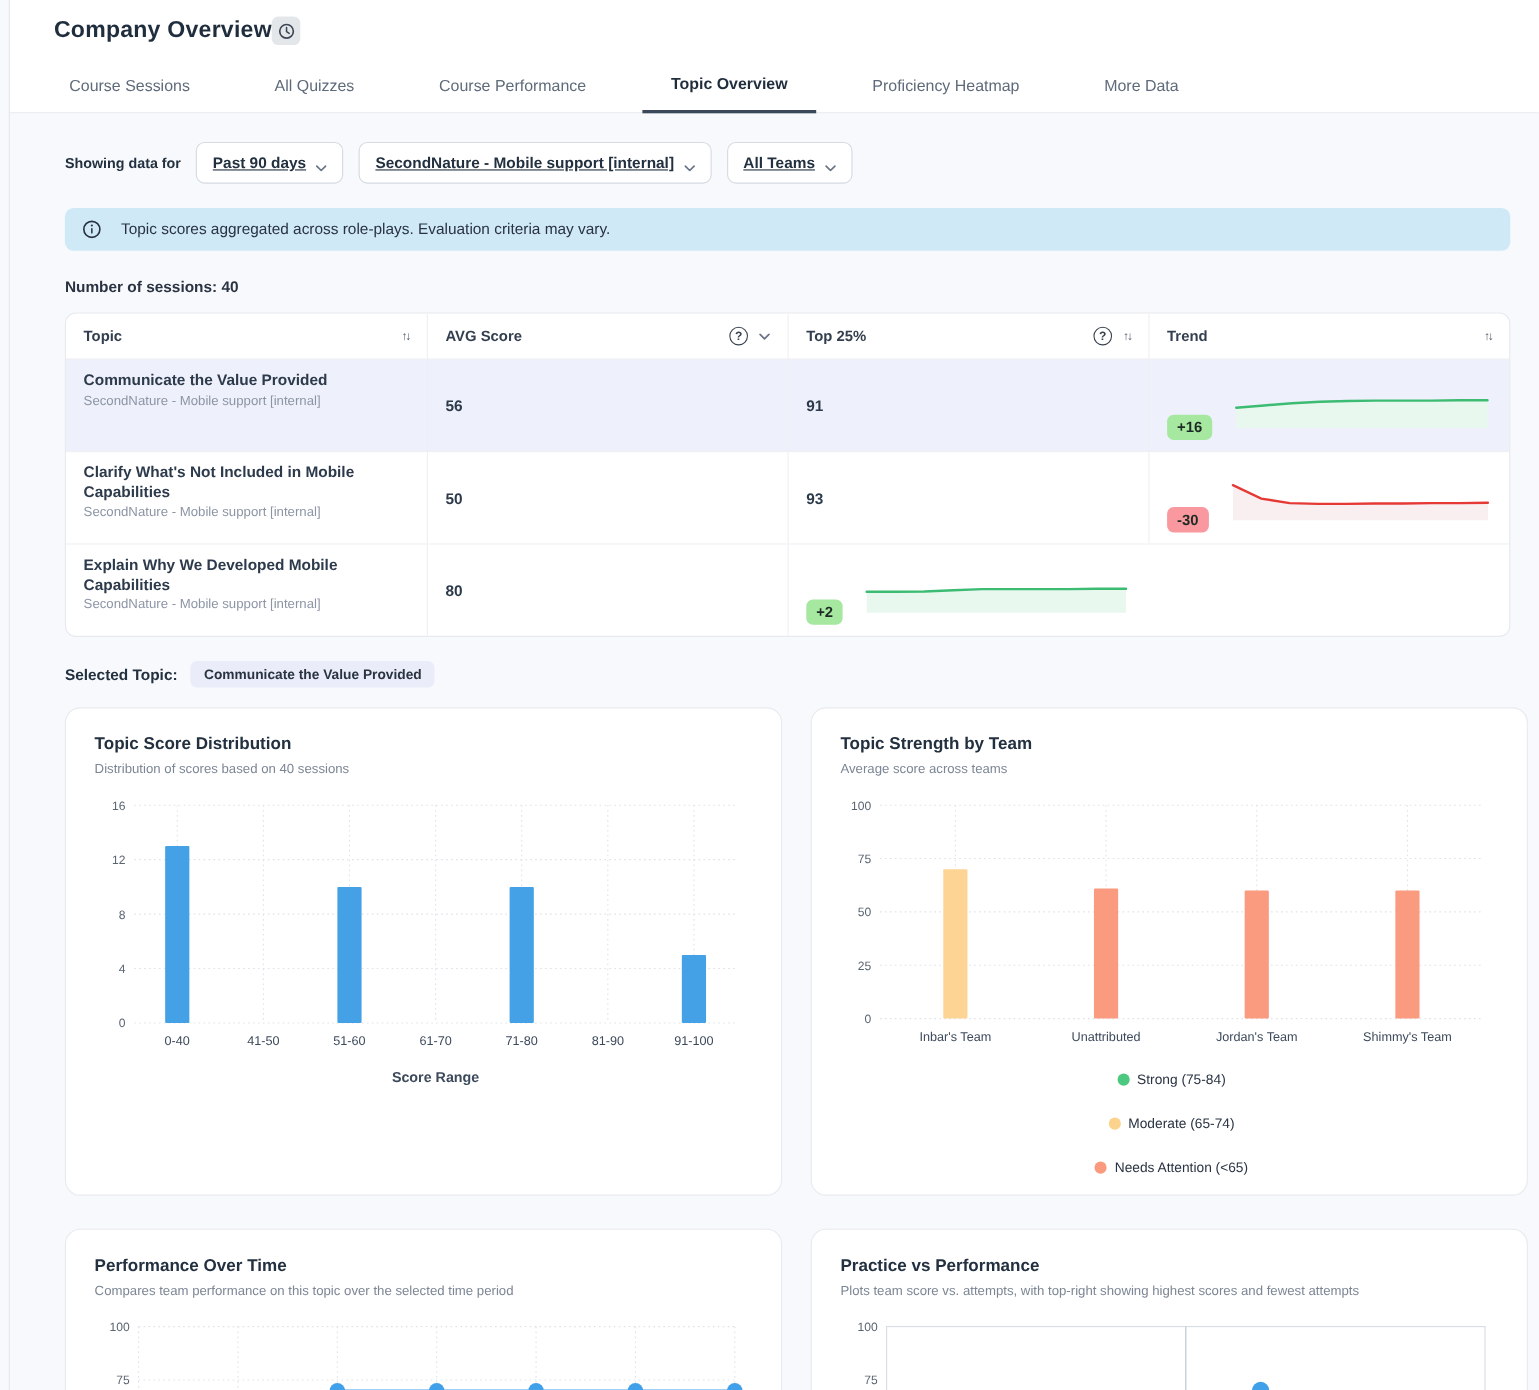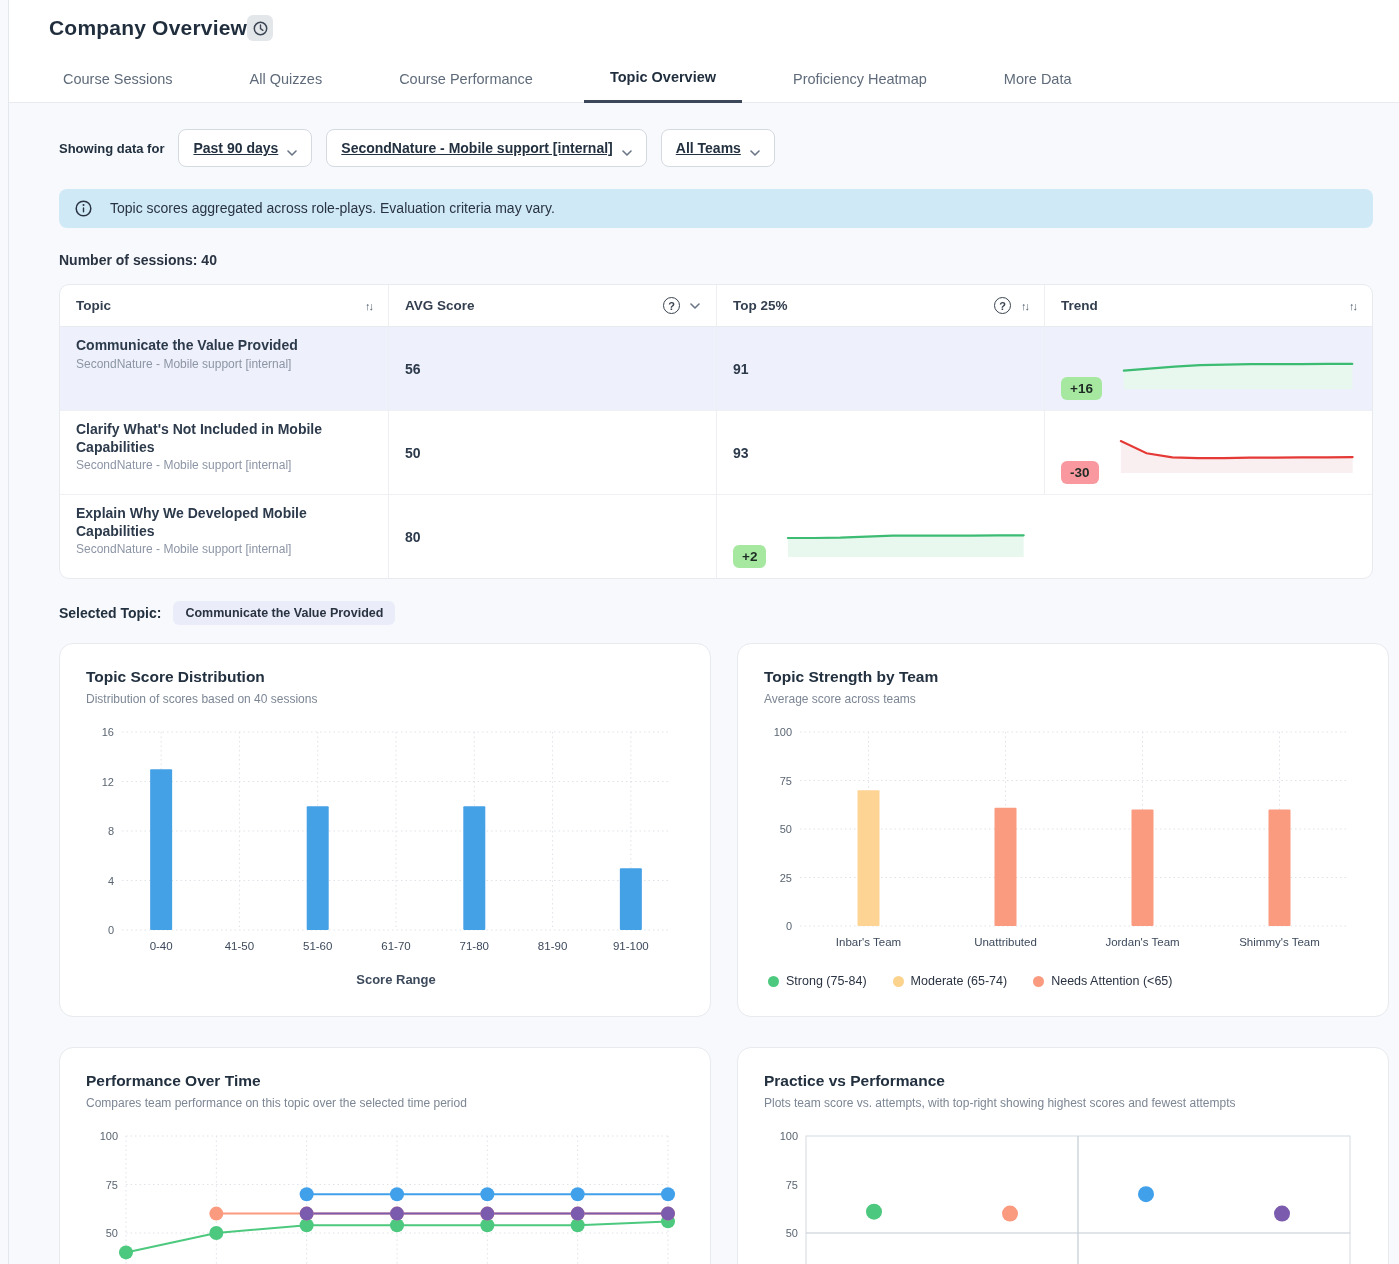--- a/index.html
+++ b/index.html
@@ -58,21 +58,21 @@
   .selected-row { display: flex; align-items: center; gap: 12px; margin: 22px 0 18px 0; }
   .selected-label { font-size: 14px; font-weight: 700; color: #22303f; }
   .topic-chip { background: #eaedf9; border-radius: 6px; padding: 5px 12px; font-size: 12.5px; font-weight: 700; color: #2a3342; }
 
   
   .cards-grid { display: grid; grid-template-columns: 1fr 1fr; gap: 30px 26px; margin-right: 2px; }
   .card { background: #fff; border: 1px solid #e7eaee; border-radius: 14px; padding: 24px 26px 18px 26px; }
   .card-title { font-size: 15.5px; font-weight: 700; color: #22303f; }
   .card-sub { font-size: 12px; color: #7c8694; margin-top: 6px; margin-bottom: 14px; }
   .plot svg { display: block; }
-  .legend { display: flex; align-items: center; gap: 26px; margin-top: 12px; padding-left: 4px; }
+  .legend { display: flex; align-items: center; gap: 26px; margin-top: 12px; padding-left: 4px; flex-direction: column; }
   .legend-item { display: flex; align-items: center; gap: 7px; font-size: 12.5px; color: #2a3342; }
   .legend-dot { width: 11px; height: 11px; border-radius: 50%; flex: none; }
 </style>
 </head>
 <body>
 
 <div class="frame">
 
   <header class="topbar">
     <h1>Company Overview</h1>

